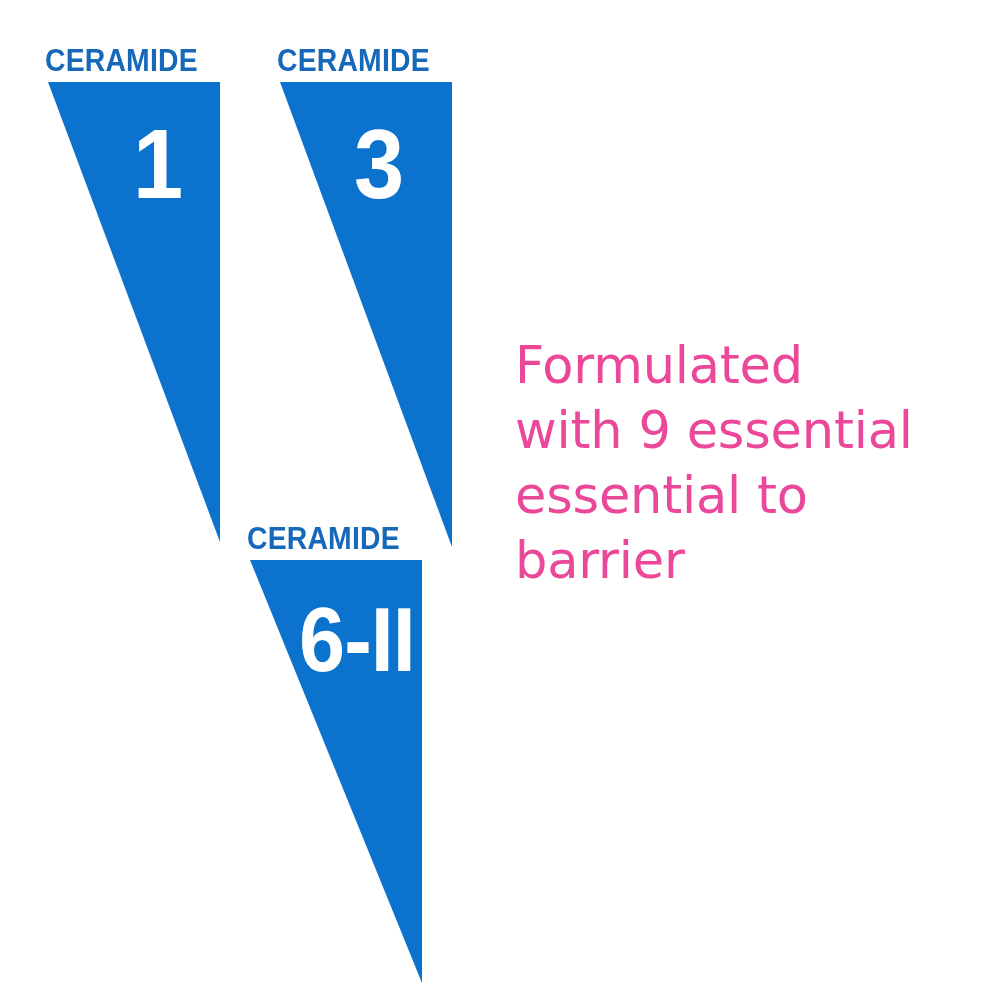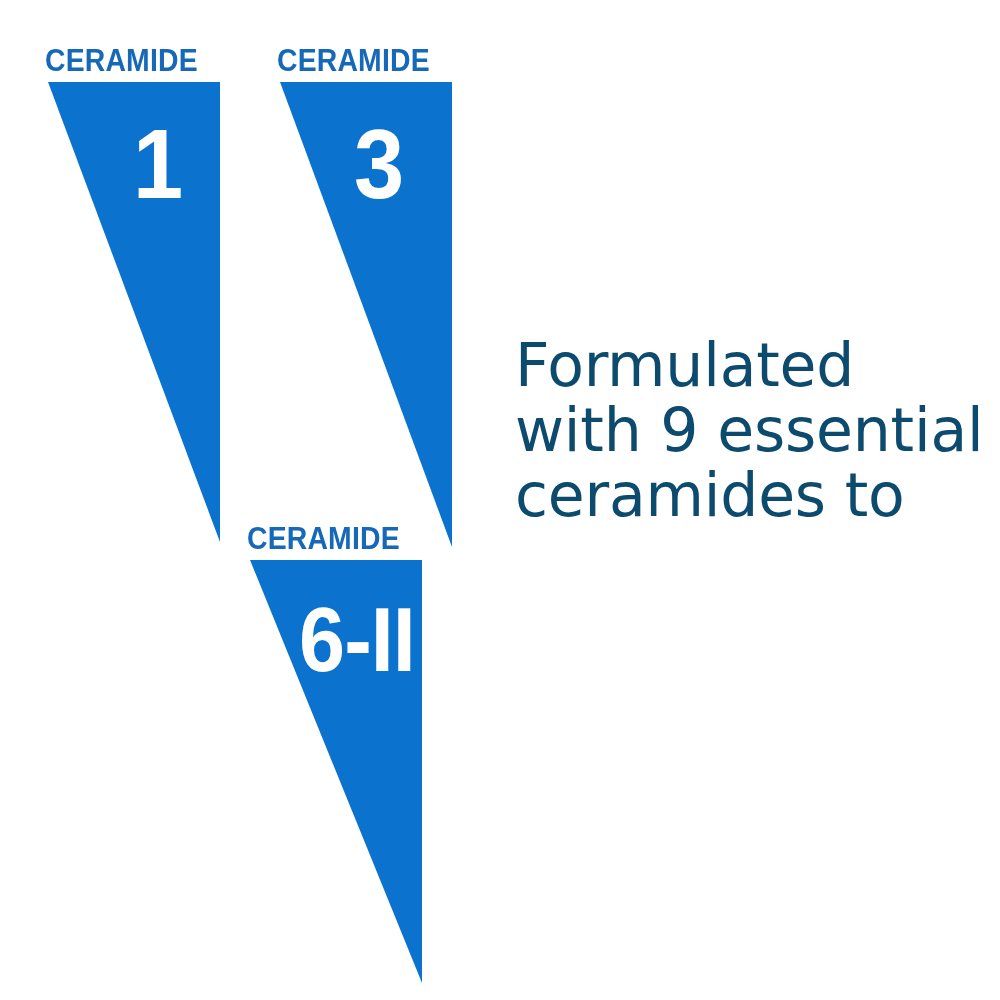--- a/index.html
+++ b/index.html
@@ -80,24 +80,24 @@
     left: 52px; top: 72px; font-size: 90px; letter-spacing: -1px; transform: scaleX(0.92);
   }
 
   
   #claim-text {
     position: absolute;
     left: 515px;
     top: 333px;
     width: 470px;
     margin: 0;
-    color: #0c4a6e;
+    color: #ec4899;
     font-family: "DejaVu Sans", sans-serif;
     font-weight: 400;
-    font-size: 60px;
+    font-size: 51px;
     line-height: 65px;
     letter-spacing: -0.2px;
   }
   #claim-text .claim-line {
     display: block;
     white-space: nowrap;
   }
 </style>
 </head>
 <body>
@@ -124,16 +124,17 @@
     <div class="wedge-label">CERAMIDE</div>
     <svg class="wedge-shape" width="175" height="423" viewBox="0 0 175 423">
       <polygon points="0,0 172,0 172,423 0,0" fill="#0b72ce"></polygon>
     </svg>
     <div class="wedge-numeral">6-II</div>
   </div>
 
   <div id="claim-text">
     <span class="claim-line">Formulated</span>
     <span class="claim-line">with 9 essential</span>
-    <span class="claim-line">ceramides to</span>
+    <span class="claim-line">essential to</span>
+    <span class="claim-line">barrier</span>
   </div>
 
 </div>
 
 </body></html>

